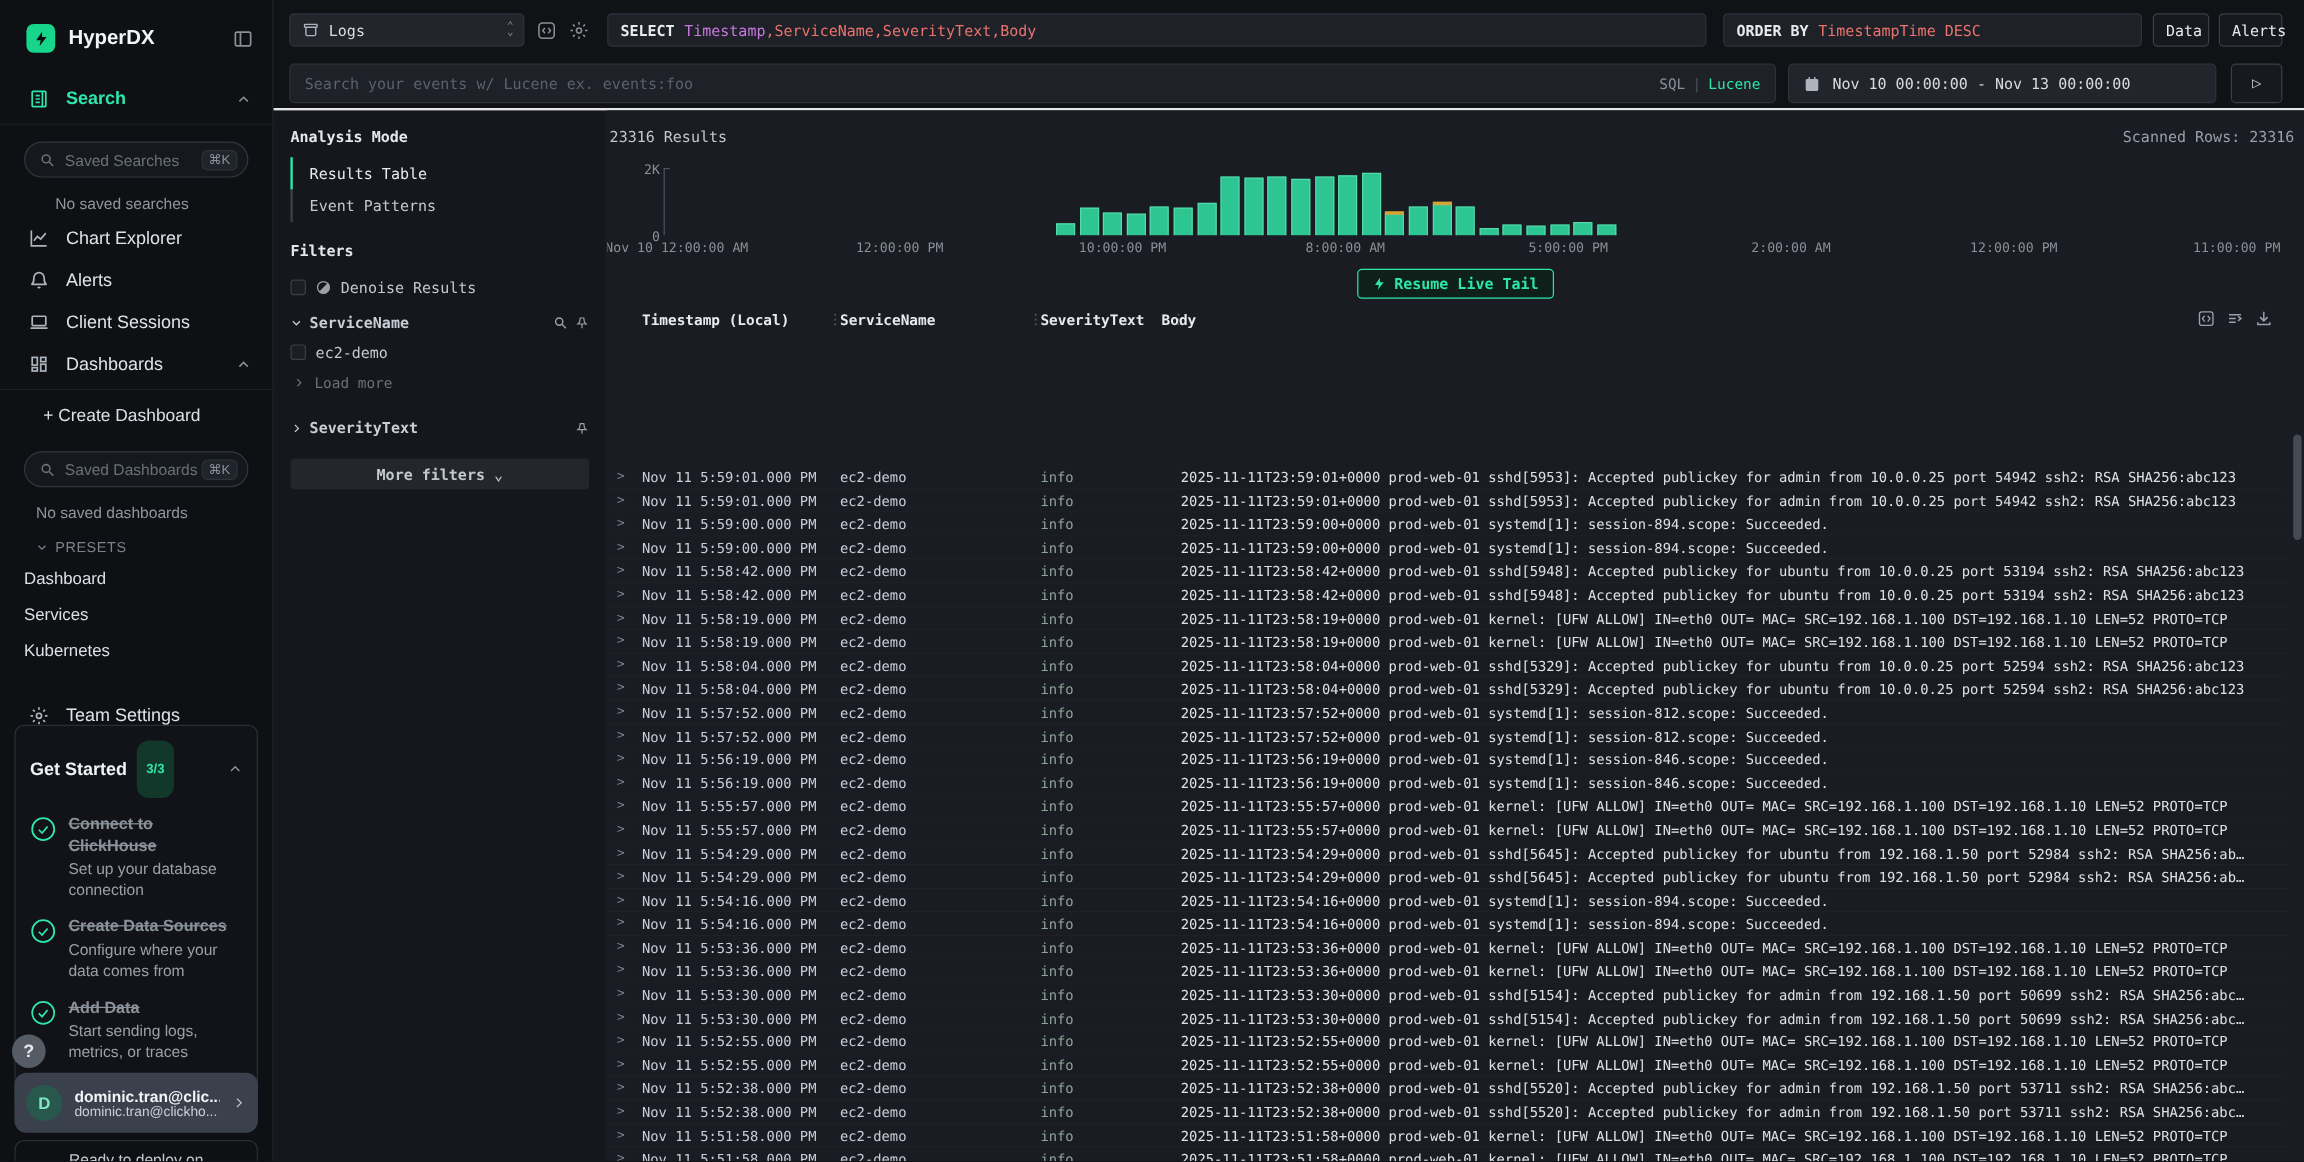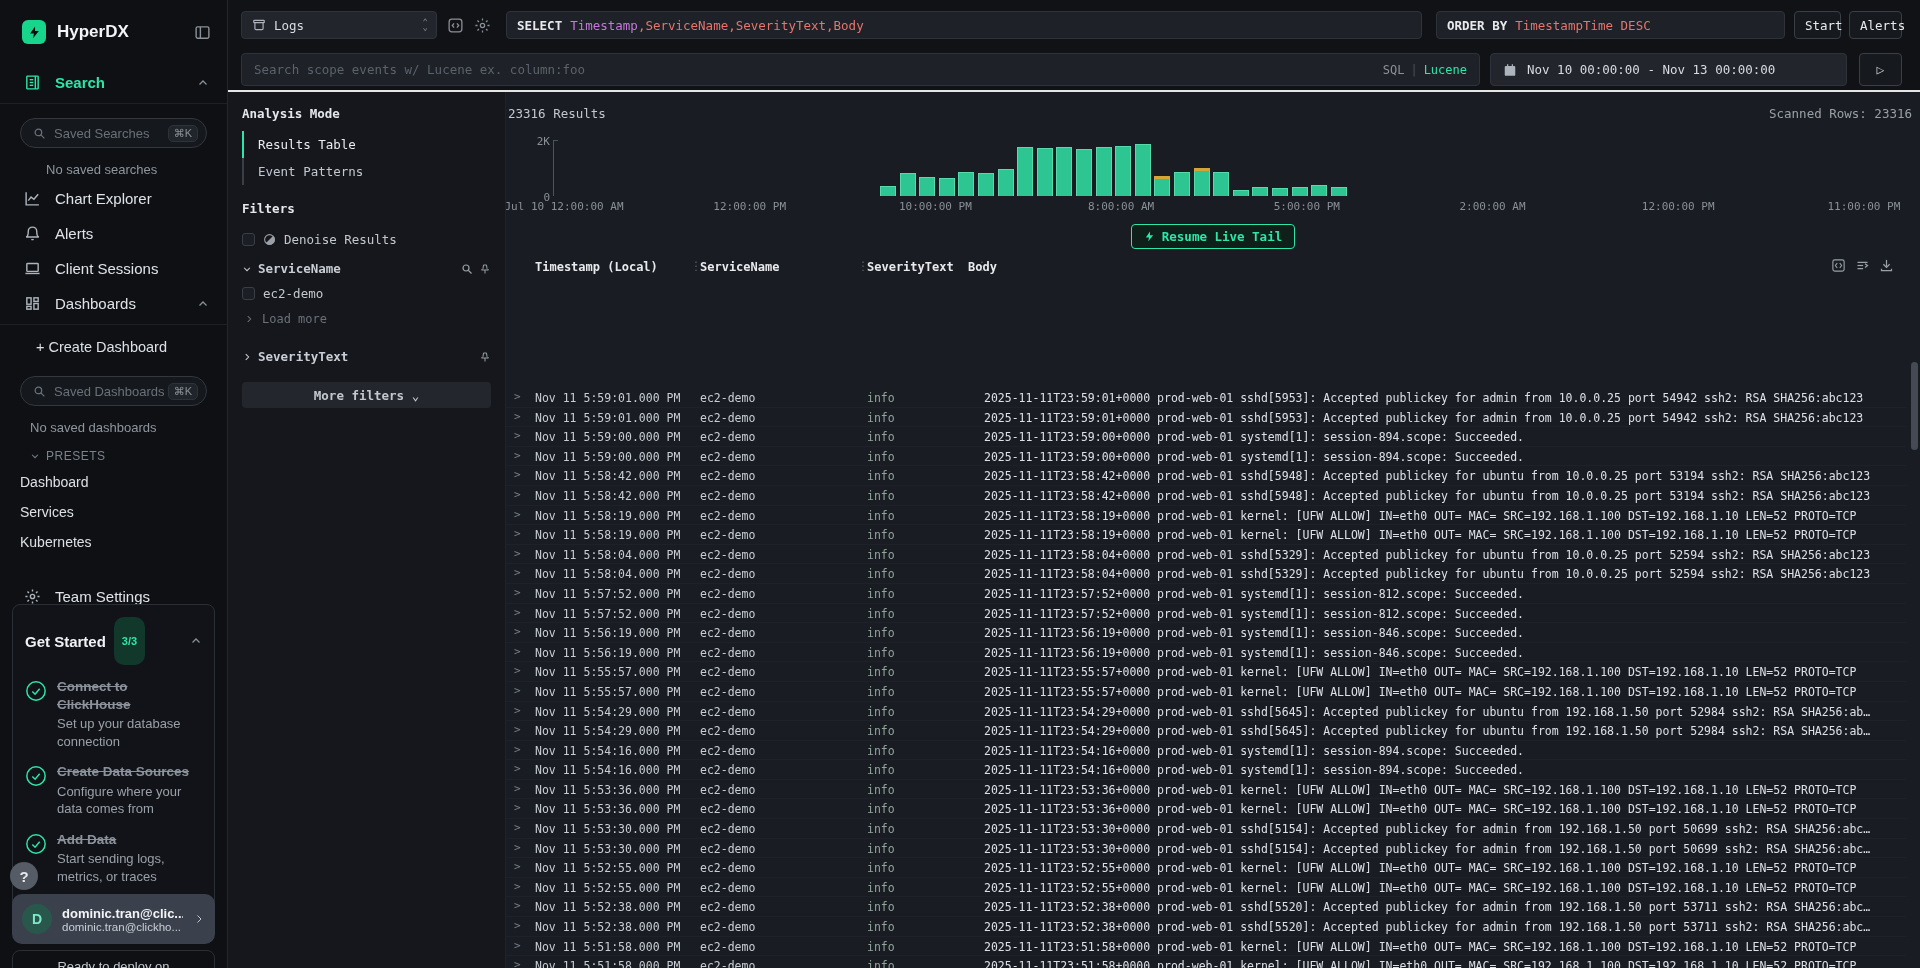--- a/index.html
+++ b/index.html
@@ -344,25 +344,25 @@
         <span class="tok-violet">Timestamp</span>
           <span class="tok-salmon">,ServiceName,SeverityText,Body</span>
       </div>
 
       <div class="tb-input order-box">
         <span class="kw">ORDER BY</span>
         <span style="width:8px; flex:none;"></span>
         <span class="tok-salmon">TimestampTime DESC</span>
       </div>
 
-      <button class="tb-btn mono" style="left:1566px; width:47px;">Start</button>
+      <button class="tb-btn mono" style="left:1566px; width:47px;">Data</button>
       <button class="tb-btn mono" style="left:1621px; width:53px;">Alerts</button>
 
       <div class="tb-input search-box">
-        <span class="ph">Search scope events w/ Lucene ex. column:foo</span>
+        <span class="ph">Search your events w/ Lucene ex. events:foo</span>
         <span class="lang-toggle">
           <span class="lang-sql">SQL</span><span class="lang-sep">|</span><span class="lang-lucene">Lucene</span>
         </span>
       </div>
 
       <div class="tb-input date-box">
         <span style="color:#aeb4bc;">
           <svg width="14" height="14" viewBox="0 0 24 24" fill="currentColor">
               <rect x="3" y="5" width="18" height="17" rx="2"></rect>
               <rect x="7" y="2" width="2" height="5"></rect>
@@ -476,21 +476,21 @@
               </div>
               <div class="bar" style="left: 660.2px; height: 23.65px; background: rgb(45, 197, 146);"></div>
               <div class="bar" style="left: 679.8px; height: 6.05px; background: rgb(45, 197, 146);"></div>
               <div class="bar" style="left: 699.4px; height: 9.075px; background: rgb(45, 197, 146);"></div>
               <div class="bar" style="left: 719px; height: 8.25px; background: rgb(45, 197, 146);"></div>
               <div class="bar" style="left: 738.6px; height: 9.075px; background: rgb(45, 197, 146);"></div>
               <div class="bar" style="left: 758.2px; height: 11.275px; background: rgb(45, 197, 146);"></div>
               <div class="bar" style="left: 777.8px; height: 9.075px; background: rgb(45, 197, 146);"></div>
             </div>
           <div class="xlabels" id="x-labels">
-              <span class="xlab" style="left: 11px;">Jul 10 12:00:00 AM</span>
+              <span class="xlab" style="left: 11px;">Nov 10 12:00:00 AM</span>
               <span class="xlab" style="left: 196.7px;">12:00:00 PM</span>
               <span class="xlab" style="left: 382.4px;">10:00:00 PM</span>
               <span class="xlab" style="left: 568.1px;">8:00:00 AM</span>
               <span class="xlab" style="left: 753.8px;">5:00:00 PM</span>
               <span class="xlab" style="left: 939.5px;">2:00:00 AM</span>
               <span class="xlab" style="left: 1125.2px;">12:00:00 PM</span>
               <span class="xlab" style="left: 1310.9px;">11:00:00 PM</span>
             </div>
         </div>
 

